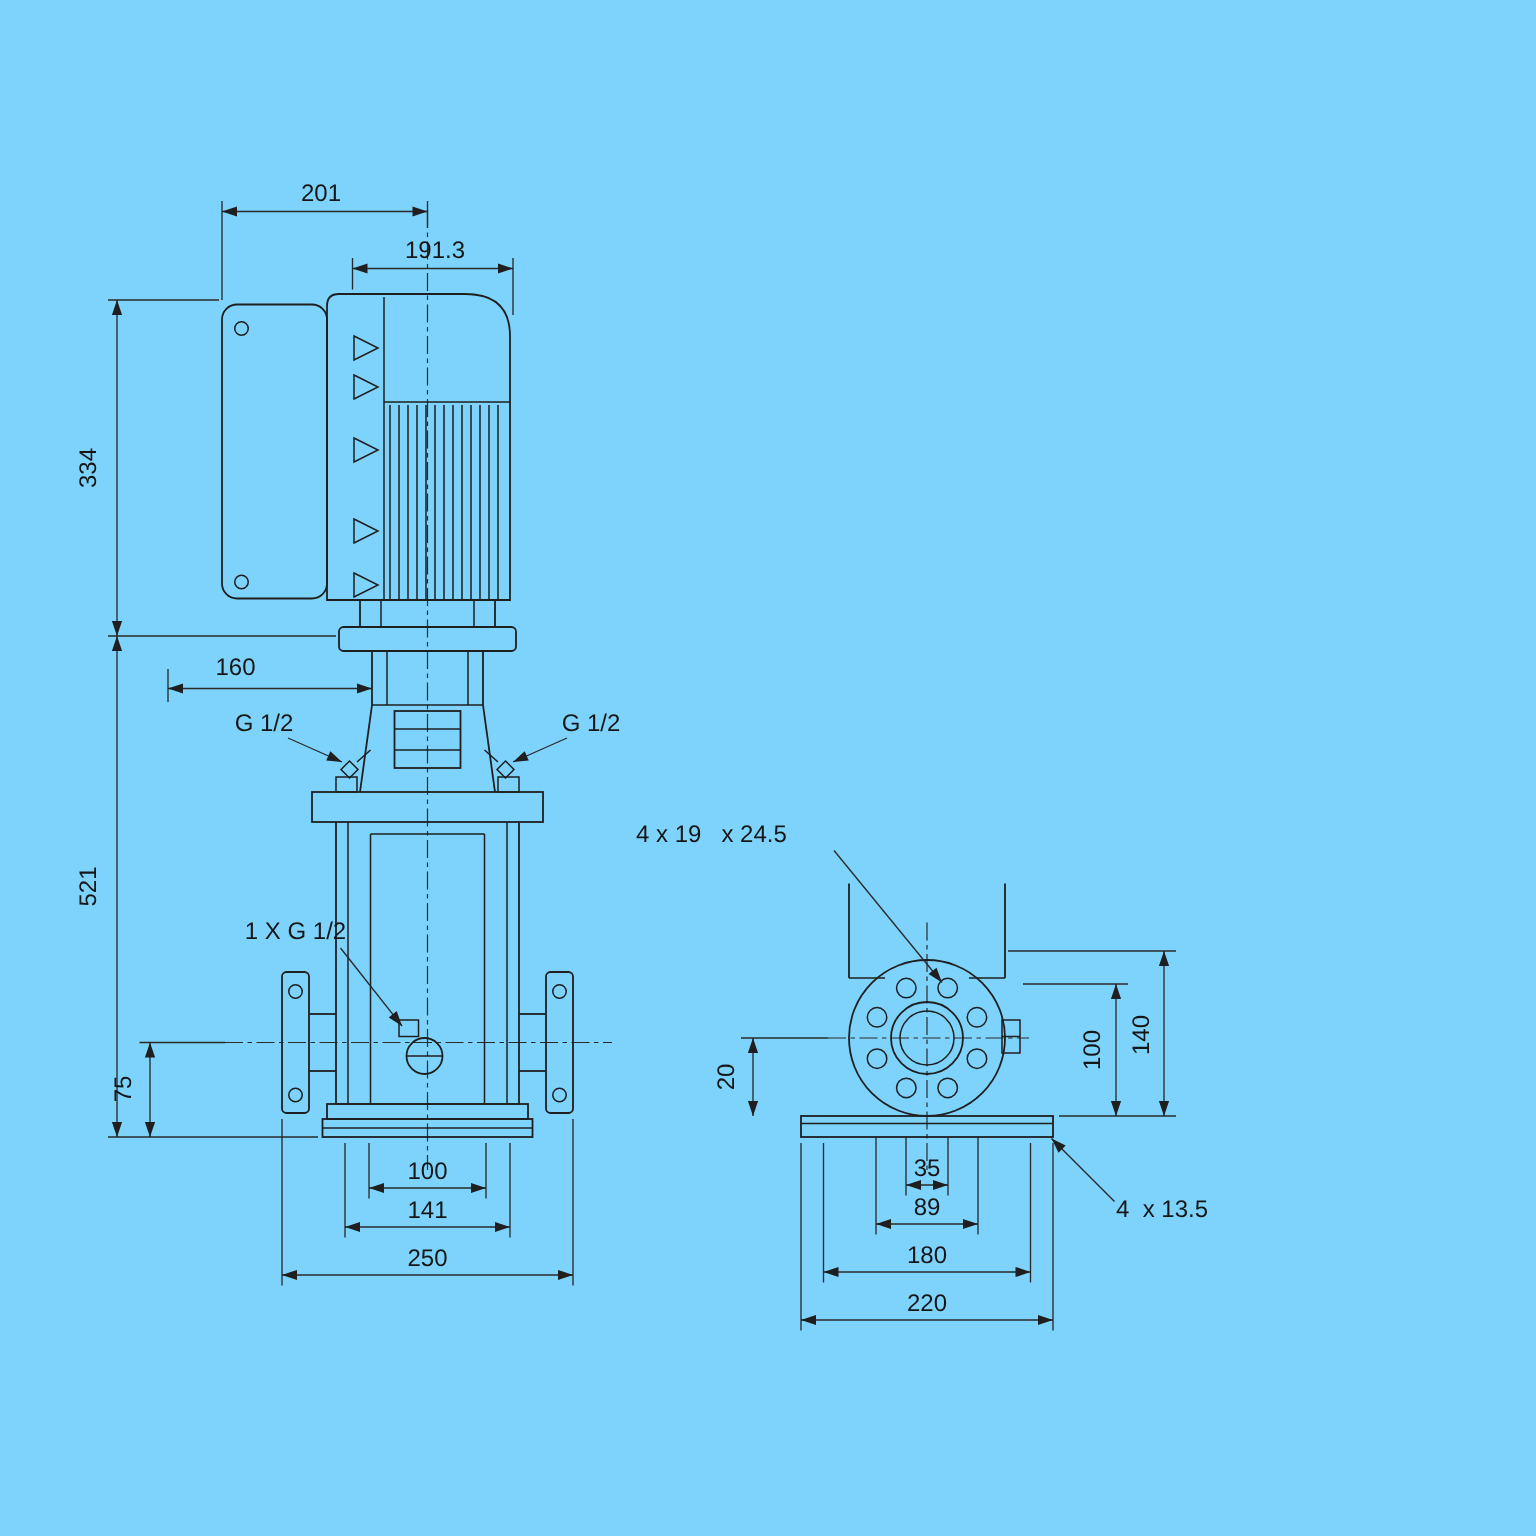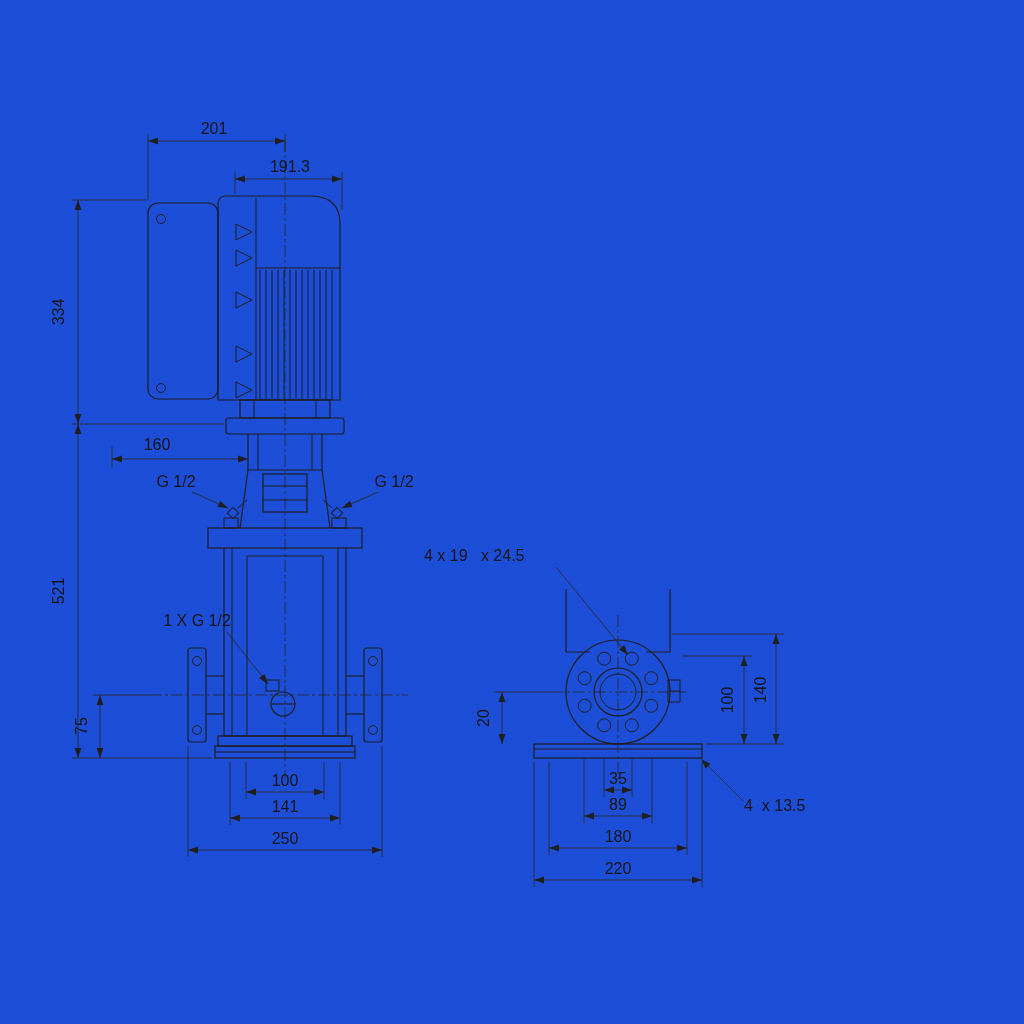--- a/index.html
+++ b/index.html
@@ -1,16 +1,16 @@
 <!DOCTYPE html>
 <html><head>
 <meta charset="utf-8">
 <style>
   html,body{margin:0;padding:0;background:#ffffff;}
-  .canvas{width:1024px;height:1024px;position:relative;background:#1d4ed8;overflow:hidden;}
+  .canvas{width:1024px;height:1024px;position:relative;background:#7dd3fc;overflow:hidden;}
   svg{display:block;}
   svg text{font-family:"Liberation Sans","DejaVu Sans",sans-serif;font-size:16px;fill:#161616;}
   .obj{stroke:#1f1f1f;stroke-width:1.2;fill:none;}
   .objthin{stroke:#1f1f1f;stroke-width:1;fill:none;}
   .dim{stroke:#2a2a2a;stroke-width:0.9;fill:none;}
   .cl{stroke:#2a2a2a;stroke-width:0.8;fill:none;stroke-dasharray:12 3 3 3;}
 </style>
 </head>
 <body>
 

